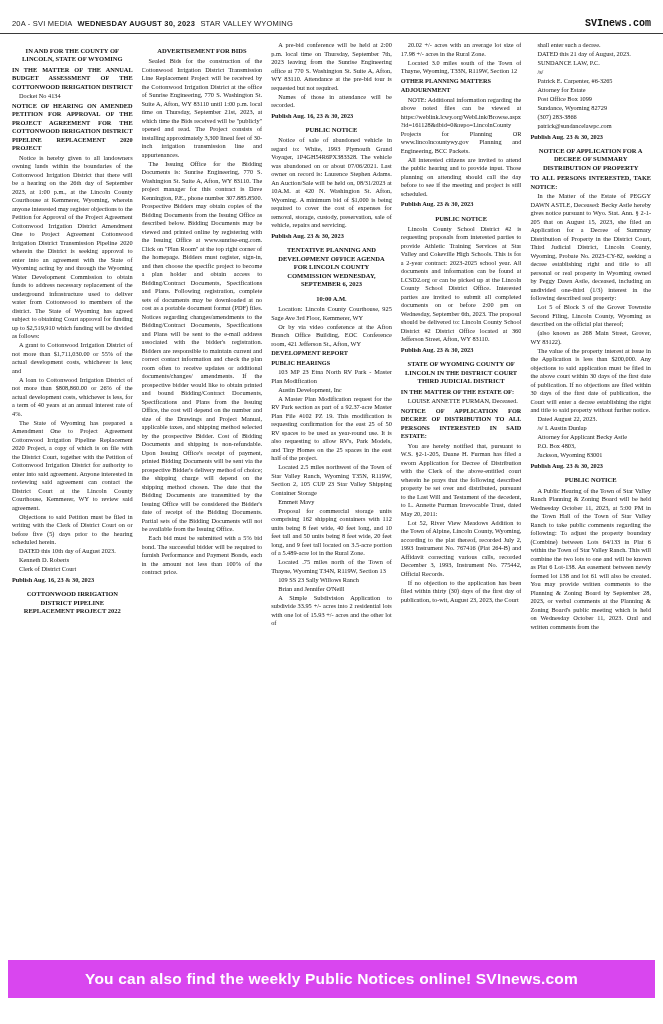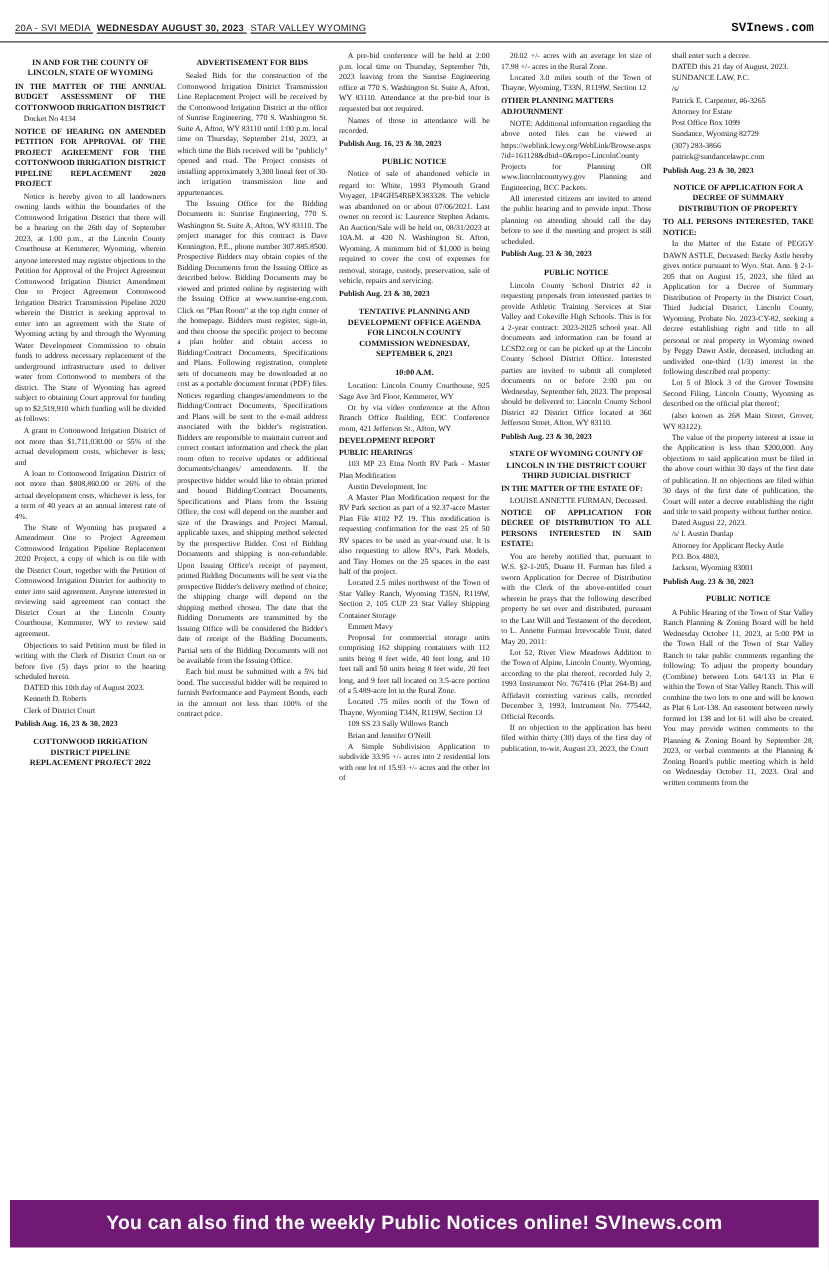--- a/index.html
+++ b/index.html
@@ -13,21 +13,21 @@
     overflow: hidden;
   }
   .masthead {
     display: flex;
     justify-content: space-between;
     align-items: baseline;
     padding: 18px 12px 4px 12px;
     border-bottom: 1px solid #3a3a3a;
     font-family: "Liberation Sans", sans-serif;
   }
-  .mast-left { font-size: 7.5px; color: #222; letter-spacing: 0.2px; text-decoration: underline; }
+  .mast-left { font-size: 7.5px; color: #222; letter-spacing: 0.2px; }
   .m-edition { font-weight: normal; }
   .m-date { font-weight: bold; margin-left: 3px; }
   .m-loc { margin-left: 3px; }
   .mast-right { font-weight: bold; font-size: 10px; color: #111; font-family: Liberation Mono, monospace; }
   .columns {
     display: grid;
     grid-template-columns: repeat(5, 1fr);
     column-gap: 9px;
     padding: 7px 12px 0 12px;
     height: 886px;
@@ -169,17 +169,17 @@
         <p class="blk para">/s/ I. Austin Dunlap</p>
         <p class="blk para">Attorney for Applicant Becky Astle</p>
         <p class="blk para">P.O. Box 4803,</p>
         <p class="blk para">Jackson, Wyoming 83001</p>
         <p class="blk publish">Publish Aug. 23 &amp; 30, 2023</p>
         <p class="blk heading">PUBLIC NOTICE</p>
         <p class="blk para">A Public Hearing of the Town of Star Valley Ranch Planning &amp; Zoning Board will be held Wednesday October 11, 2023, at 5:00 PM in the Town Hall of the Town of Star Valley Ranch to take public comments regarding the following: To adjust the property boundary (Combine) between Lots 64/133 in Plat 6 within the Town of Star Valley Ranch. This will combine the two lots to one and will be known as Plat 6 Lot-138. An easement between newly formed lot 138 and lot 61 will also be created. You may provide written comments to the Planning &amp; Zoning Board by September 28, 2023, or verbal comments at the Planning &amp; Zoning Board's public meeting which is held on Wednesday October 11, 2023. Oral and written comments from the</p>
       </div>
   </div>
 
-  <div class="banner" style="background: #701a75; color: rgb(255, 255, 255);">
+  <div class="banner" style="background: #d946ef; color: rgb(255, 255, 255);">
     <span>You can also find the weekly Public Notices online! SVInews.com</span>
   </div>
 
 </div>
 
 </body></html>

